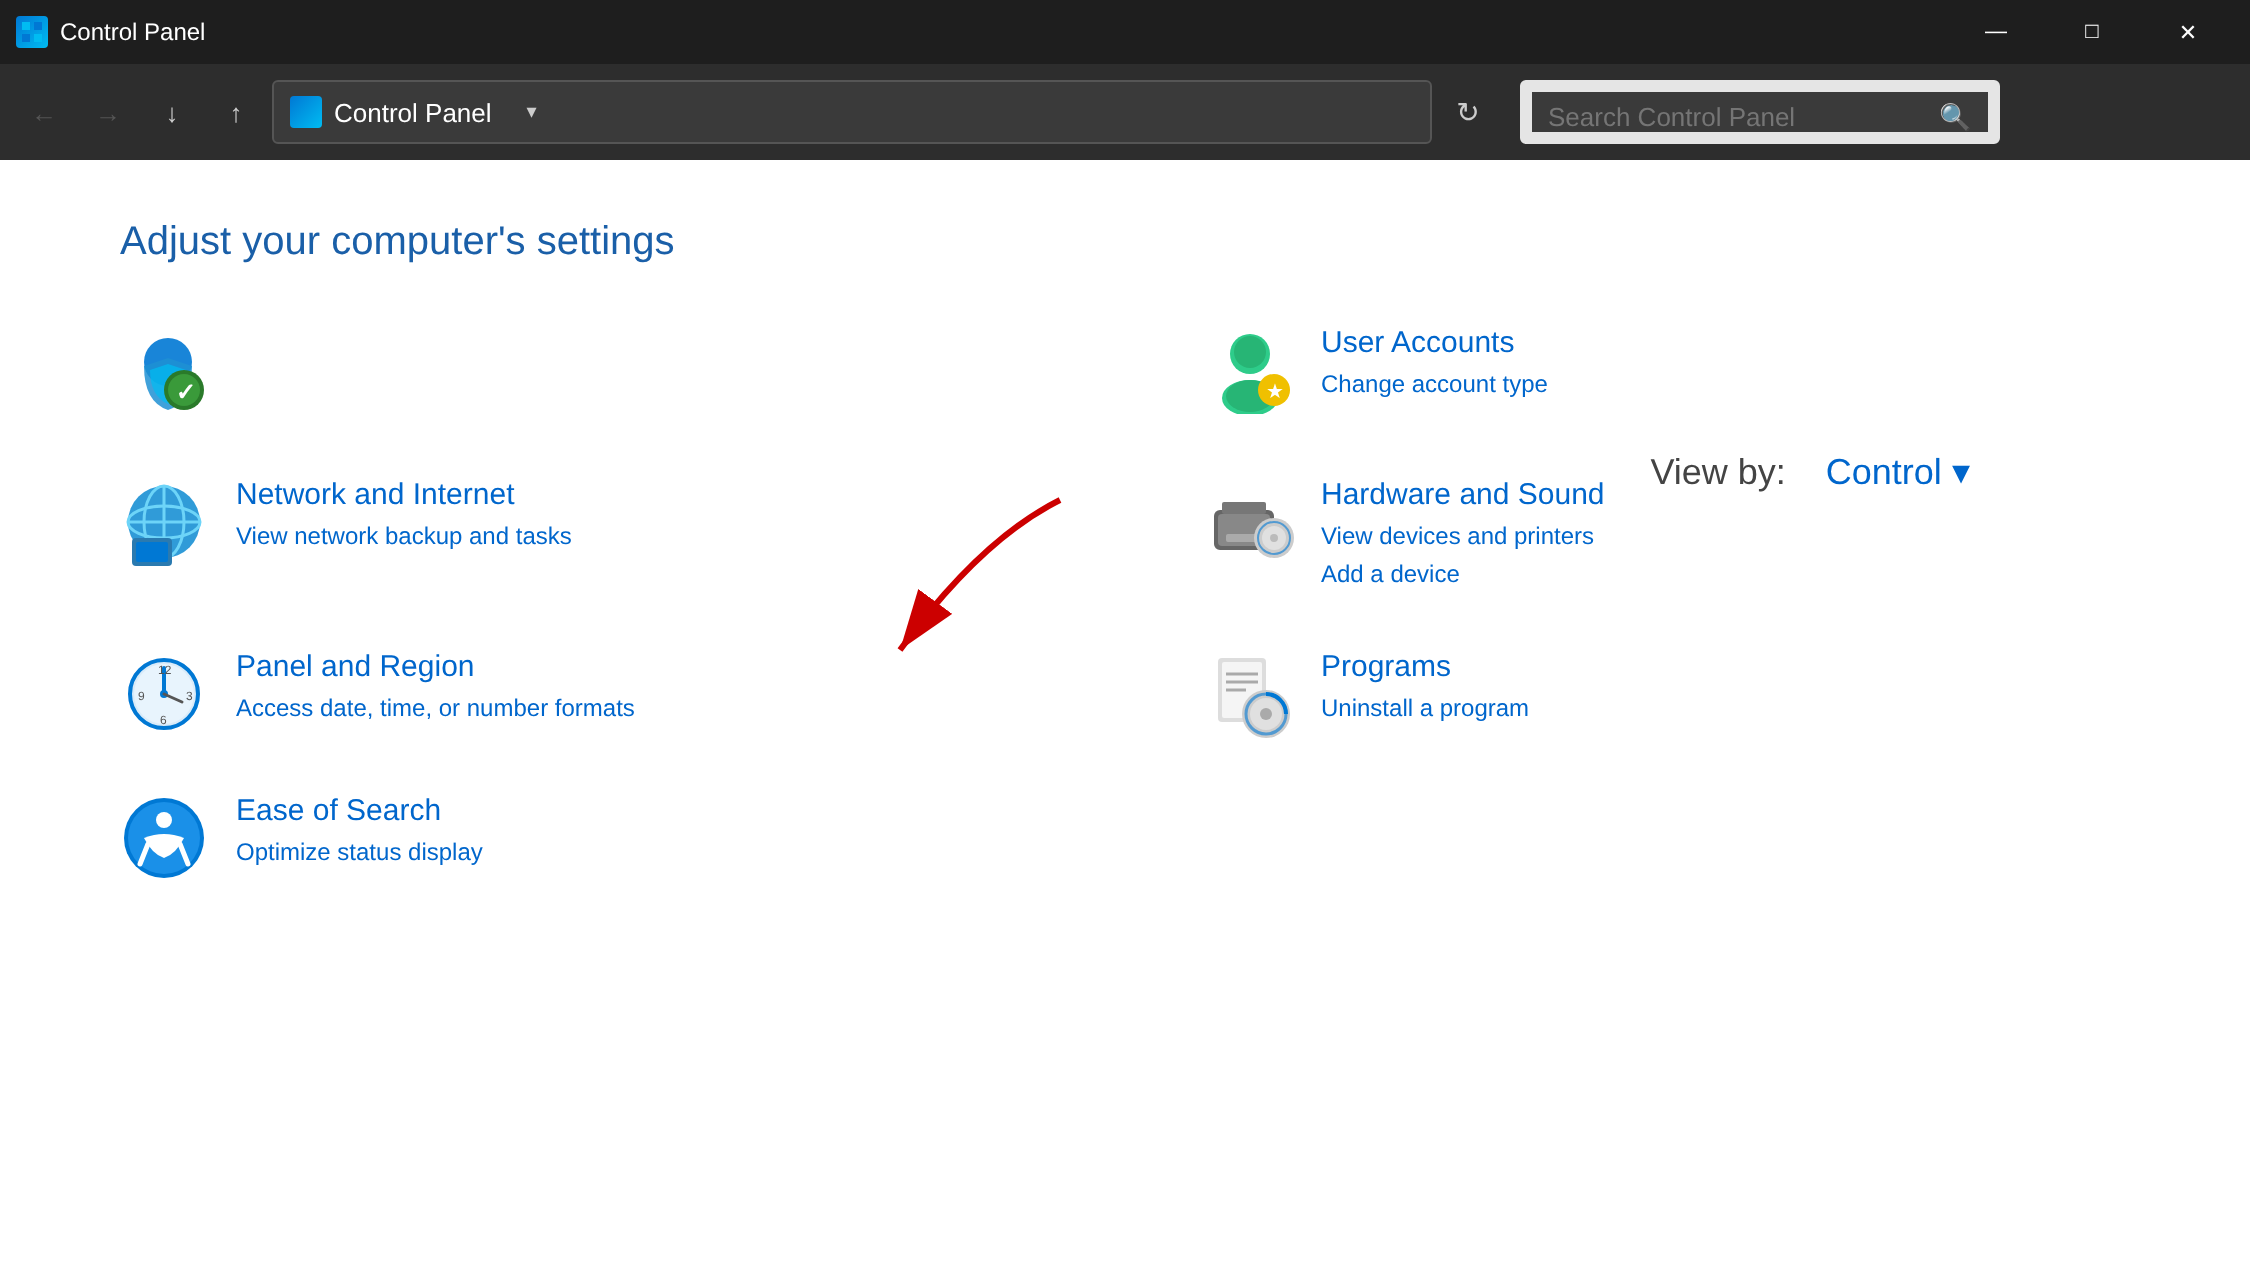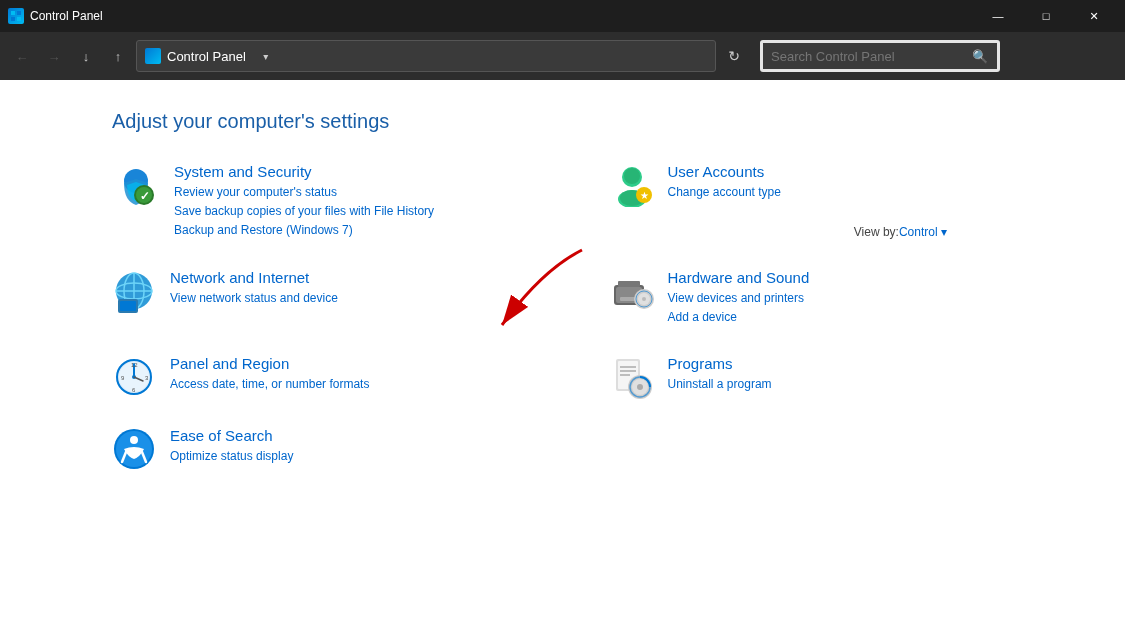--- a/index.html
+++ b/index.html
@@ -124,24 +124,24 @@
       display: flex;
       align-items: center;
       justify-content: center;
       border-radius: 3px;
       font-size: 14px;
     }
     .search-box {
       width: 240px;
       height: 32px;
       background: #3a3a3a;
-      border: 3px solid #e5e5e5;
+      border: 6px solid #e5e5e5;
       border-radius: 3px;
       display: flex;
-      align-items: center;
+      align-items: flex-end;
       padding: 0 8px;
       gap: 14px;
       margin-left: 8px;
     }
     .search-box input {
       background: transparent;
       border: none;
       color: #aaa;
       font-size: 13px;
       outline: none;
@@ -149,39 +149,38 @@
     }
     .search-icon-btn {
       color: #aaa;
       font-size: 13px;
       cursor: pointer;
     }
 
     
     .main-content {
       background: #fff;
-      padding: 30px 98px;
+      padding: 30px 60px;
       height: calc(634px - 80px);
       overflow: auto;
-      margin-left: 14px;
     }
     .page-title {
       color: #1a5fa8;
       font-size: 20px;
       font-weight: 300;
       margin-bottom: 30px;
     }
     .view-by {
       position: absolute;
       top: 115px;
       right: 80px;
       display: flex;
       align-items: center;
-      gap: 0;
-      font-size: 12px;
+      gap: 20px;
+      font-size: 18px;
       color: #444;
     }
     .view-by-link {
       color: #0066cc;
       cursor: pointer;
       text-decoration: none;
     }
 
     .categories-grid {
       display: grid;
@@ -320,26 +319,20 @@
         <div class="category-icon icon-security">
           <svg width="44" height="44" viewBox="0 0 44 44">
             <ellipse cx="22" cy="16" rx="12" ry="12" fill="#0078d4" opacity="0.9"></ellipse>
             <path d="M10 18 Q10 36 22 40 Q34 36 34 18 L22 14 Z" fill="#1e90d4" opacity="0.85"></path>
             <path d="M13 20 Q13 33 22 37 Q31 33 31 20 L22 17 Z" fill="#00bcf2" opacity="0.7"></path>
             <circle cx="30" cy="30" r="10" fill="#2a7a2a"></circle>
             <circle cx="30" cy="30" r="8" fill="#3a9a3a"></circle>
             <text x="26" y="35" font-size="12" fill="white" font-weight="bold">✓</text>
           </svg>
         </div>
-        <div class="category-info">
-          <a class="category-title">System and Security</a>
-          <a class="category-link">Review your computer's status</a>
-          <a class="category-link">Save backup copies of your files with File History</a>
-          <a class="category-link">Backup and Restore (Windows 7)</a>
-        </div>
       </div>
 
       <div class="category-item">
         <div class="category-icon icon-user">
           <svg width="44" height="44" viewBox="0 0 44 44">
             <circle cx="22" cy="14" r="10" fill="#2ecc8a"></circle>
             <circle cx="22" cy="13" r="8" fill="#27b575"></circle>
             <ellipse cx="22" cy="36" rx="14" ry="9" fill="#2ecc8a"></ellipse>
             <ellipse cx="22" cy="35" rx="12" ry="8" fill="#27b575"></ellipse>
 
@@ -361,21 +354,21 @@
             <ellipse cx="22" cy="22" rx="18" ry="8" fill="none" stroke="#6dd4f8" stroke-width="1.5"></ellipse>
             <line x1="4" y1="22" x2="40" y2="22" stroke="#6dd4f8" stroke-width="1.5"></line>
             <line x1="22" y1="4" x2="22" y2="40" stroke="#6dd4f8" stroke-width="1.5"></line>
 
             <rect x="6" y="30" width="20" height="14" rx="2" fill="#2a7ab0"></rect>
             <rect x="8" y="32" width="16" height="10" rx="1" fill="#0078d4"></rect>
           </svg>
         </div>
         <div class="category-info">
           <a class="category-title">Network and Internet</a>
-          <a class="category-link">View network status and device</a>
+          <a class="category-link">View network backup and tasks</a>
         </div>
       </div>
 
 
       <div class="category-item">
         <div class="category-icon icon-hardware">
           <svg width="44" height="44" viewBox="0 0 44 44">
 
             <rect x="4" y="16" width="30" height="20" rx="3" fill="#666"></rect>
             <rect x="6" y="18" width="26" height="16" rx="2" fill="#888"></rect>

